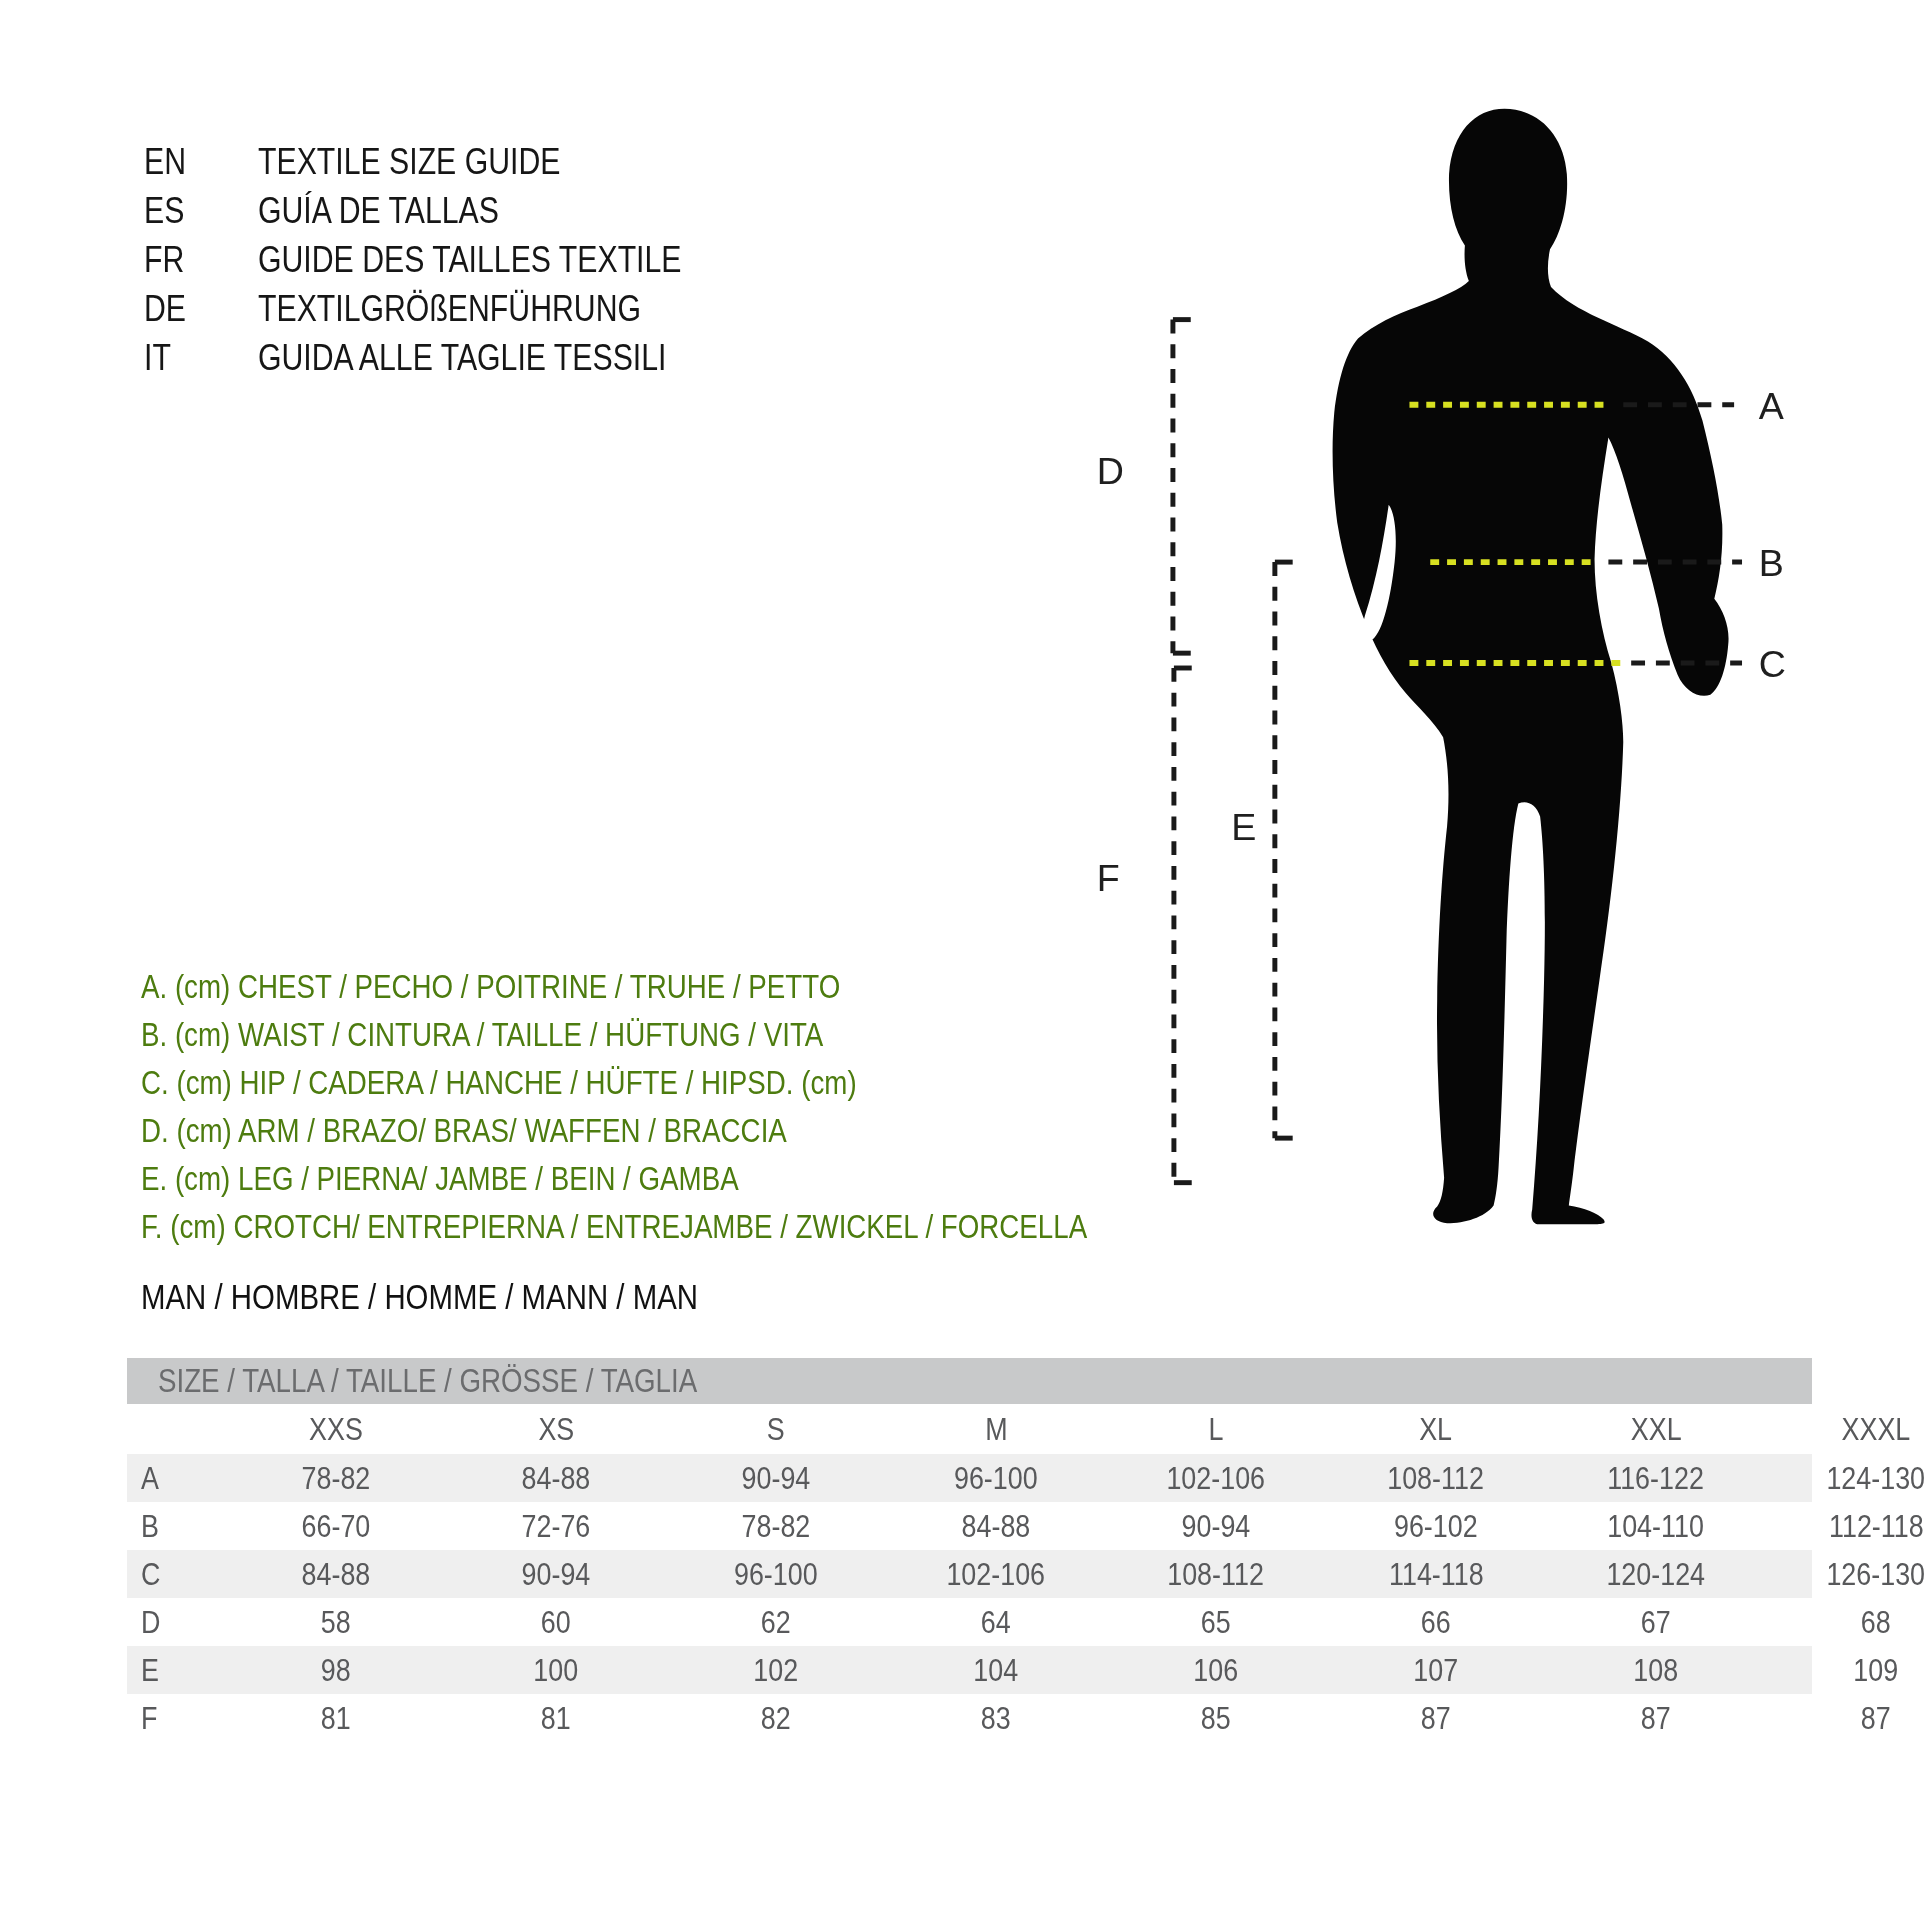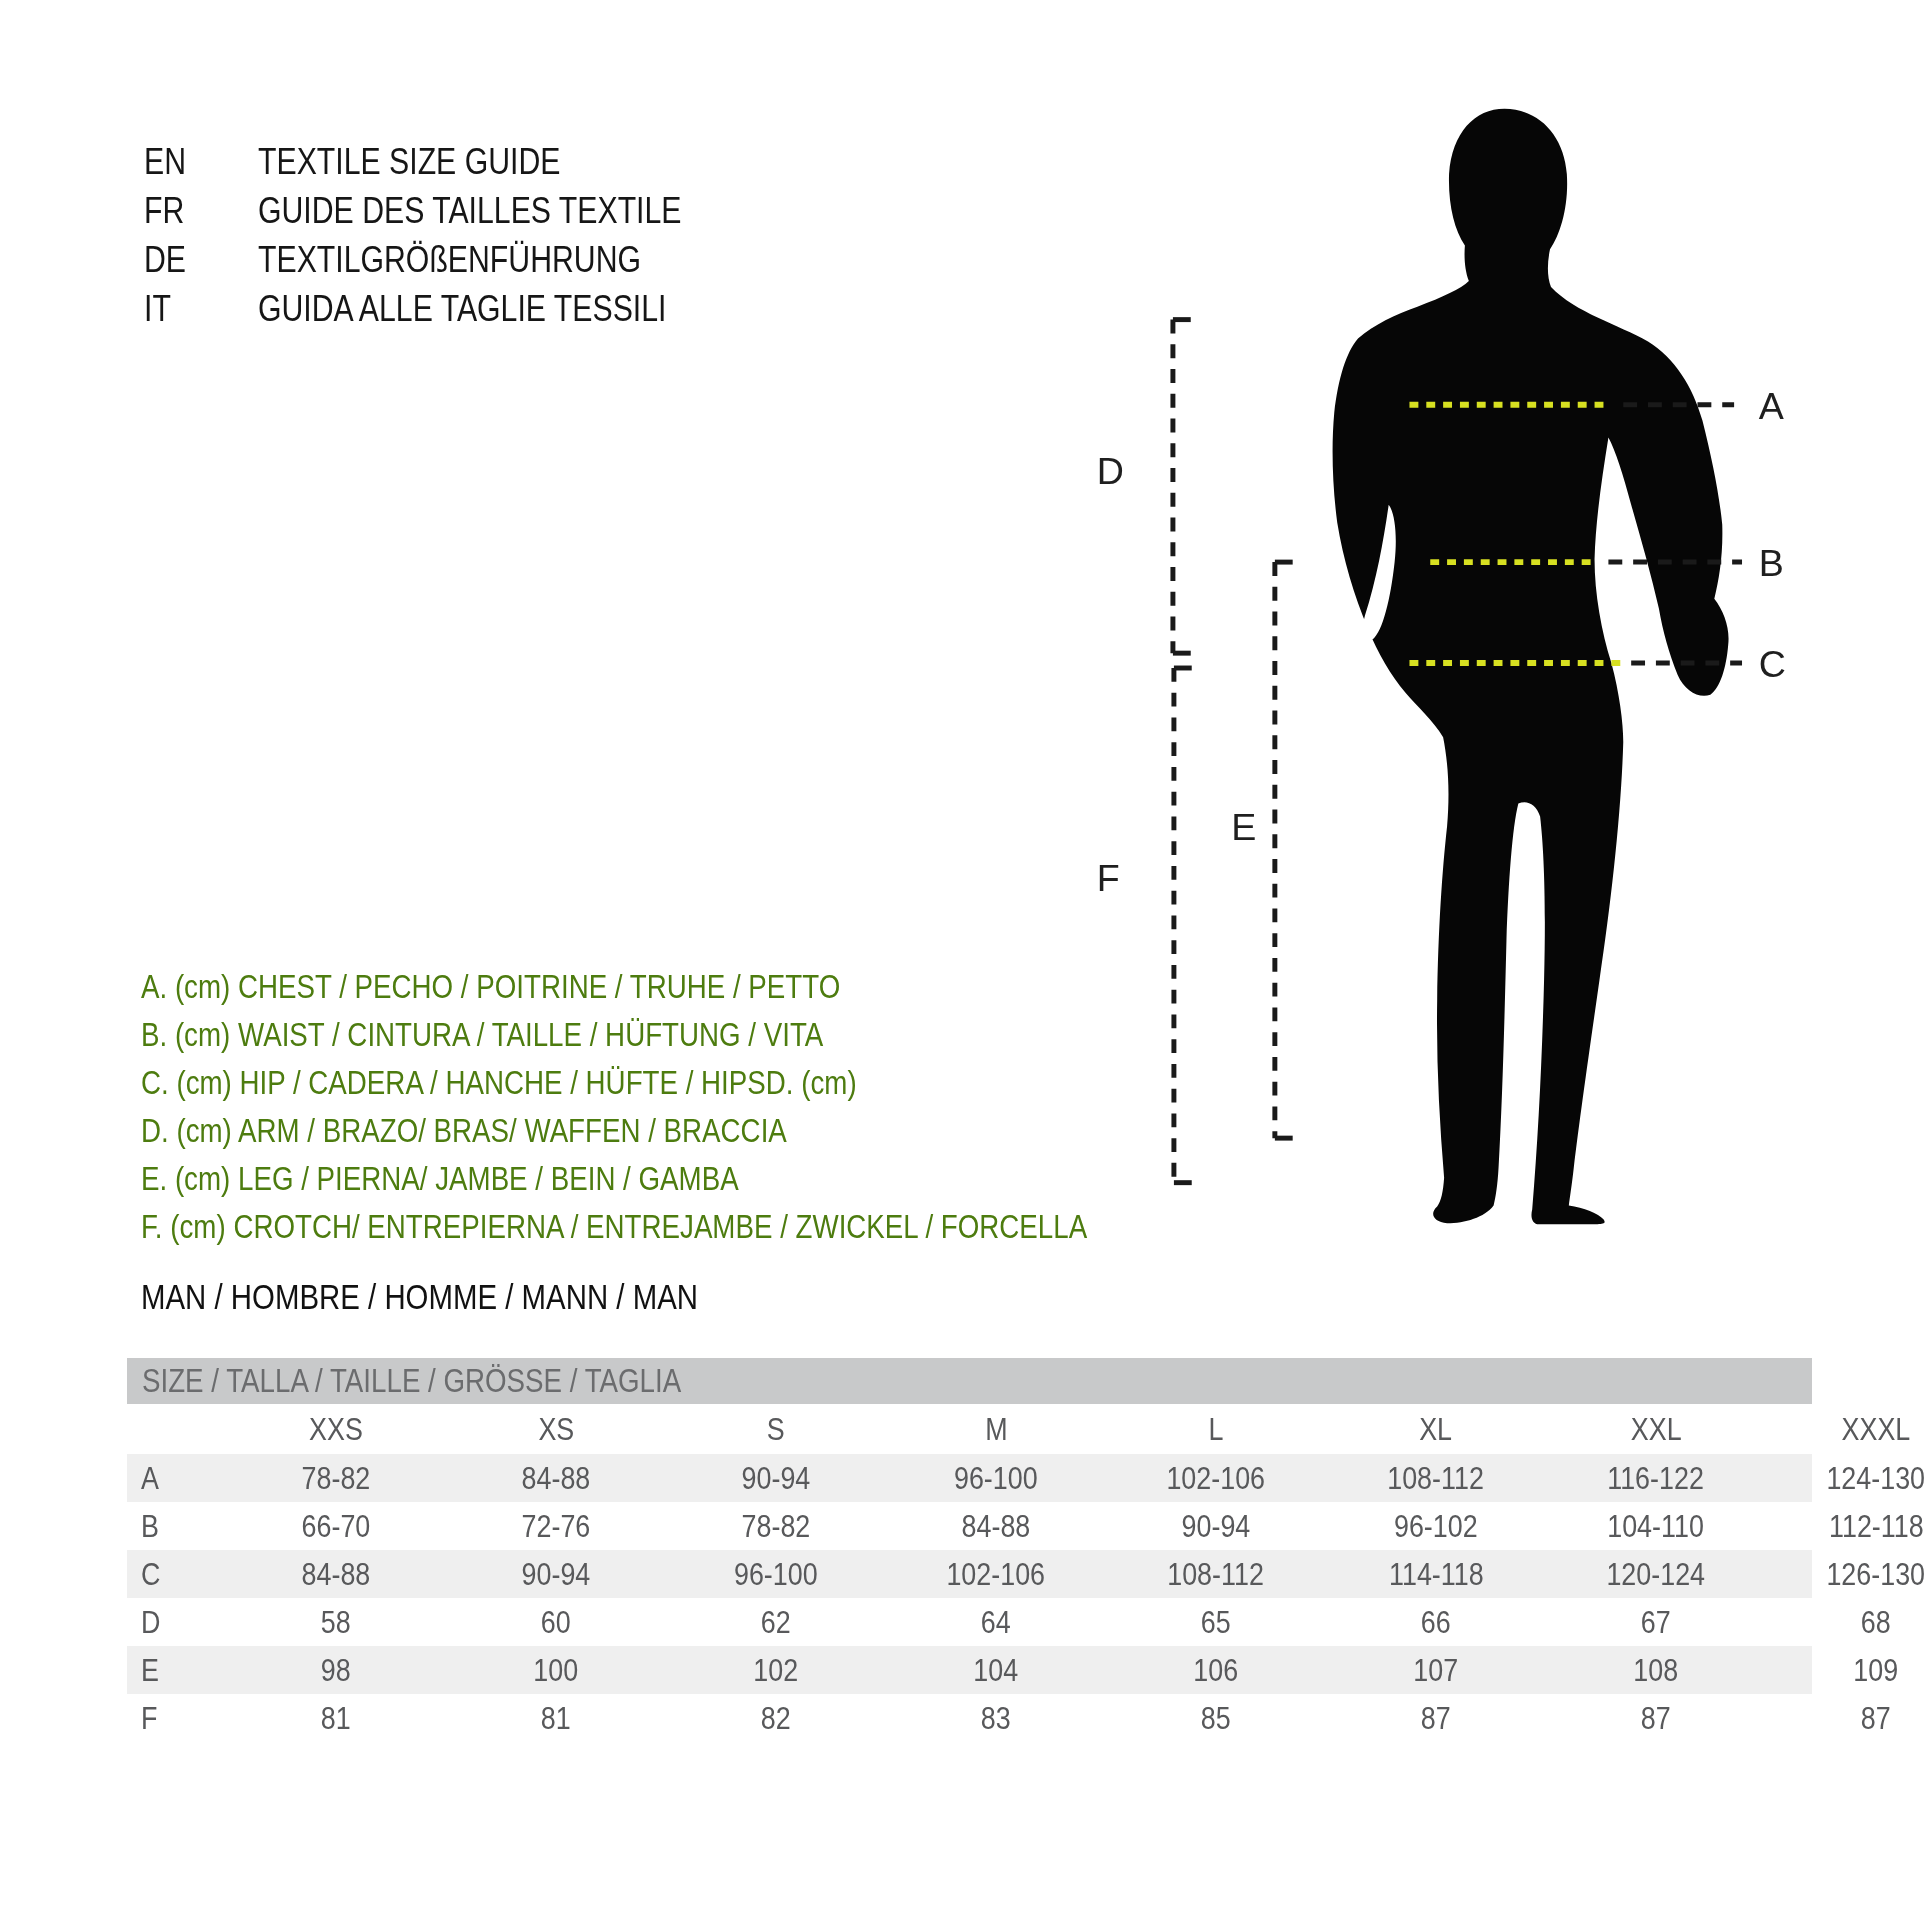--- a/index.html
+++ b/index.html
@@ -23,38 +23,42 @@
   
   .desc-block{position:absolute;left:141px;top:963px;}
   .desc-line{height:48px;display:flex;align-items:center;font-size:33px;color:#4d7c0f;}
 
   
   .man-heading{position:absolute;left:141px;top:1276px;height:42px;display:flex;align-items:center;
     font-size:35px;font-weight:400;color:#111;margin:0;justify-content:center;}
 
   
   .size-table{position:absolute;left:127px;top:1358px;width:1685px;}
-  .table-bar{height:46px;background:#c8c9ca;display:flex;align-items:center;padding-left:15px;
+  .table-bar{height:46px;background:#c8c9ca;display:flex;align-items:center;padding-left:31px;
     box-sizing:border-box;font-size:33px;color:#6b6c6e;}
   .tgrid{display:grid;grid-template-columns:77px repeat(8,176px) 1fr;align-items:center;gap:44px;}
   .size-row{height:50px;background:#ffffff;}
   .trow{height:48px;}
   .trow.stripe{background:#efefef;}
   .tcell{text-align:center;font-size:32px;color:#58595b;}
   .tlabel{text-align:left;padding-left:14px;font-size:32px;color:#58595b;}
 </style>
 </head>
 <body>
 
 <div class="canvas">
 
   <section class="lang-block">
     <div class="lang-row">
       <span class="lang-code"><span class="cond">EN</span></span>
       <span class="lang-title"><span class="cond">TEXTILE SIZE GUIDE</span></span>
+    </div>
+    <div class="lang-row">
+      <span class="lang-code"><span class="cond">ES</span></span>
+      <span class="lang-title"><span class="cond">GUÍA DE TALLAS</span></span>
     </div>
     <div class="lang-row">
       <span class="lang-code"><span class="cond">FR</span></span>
       <span class="lang-title"><span class="cond">GUIDE DES TAILLES TEXTILE</span></span>
     </div>
     <div class="lang-row">
       <span class="lang-code"><span class="cond">DE</span></span>
       <span class="lang-title"><span class="cond">TEXTILGRÖßENFÜHRUNG</span></span>
     </div>
     <div class="lang-row">

